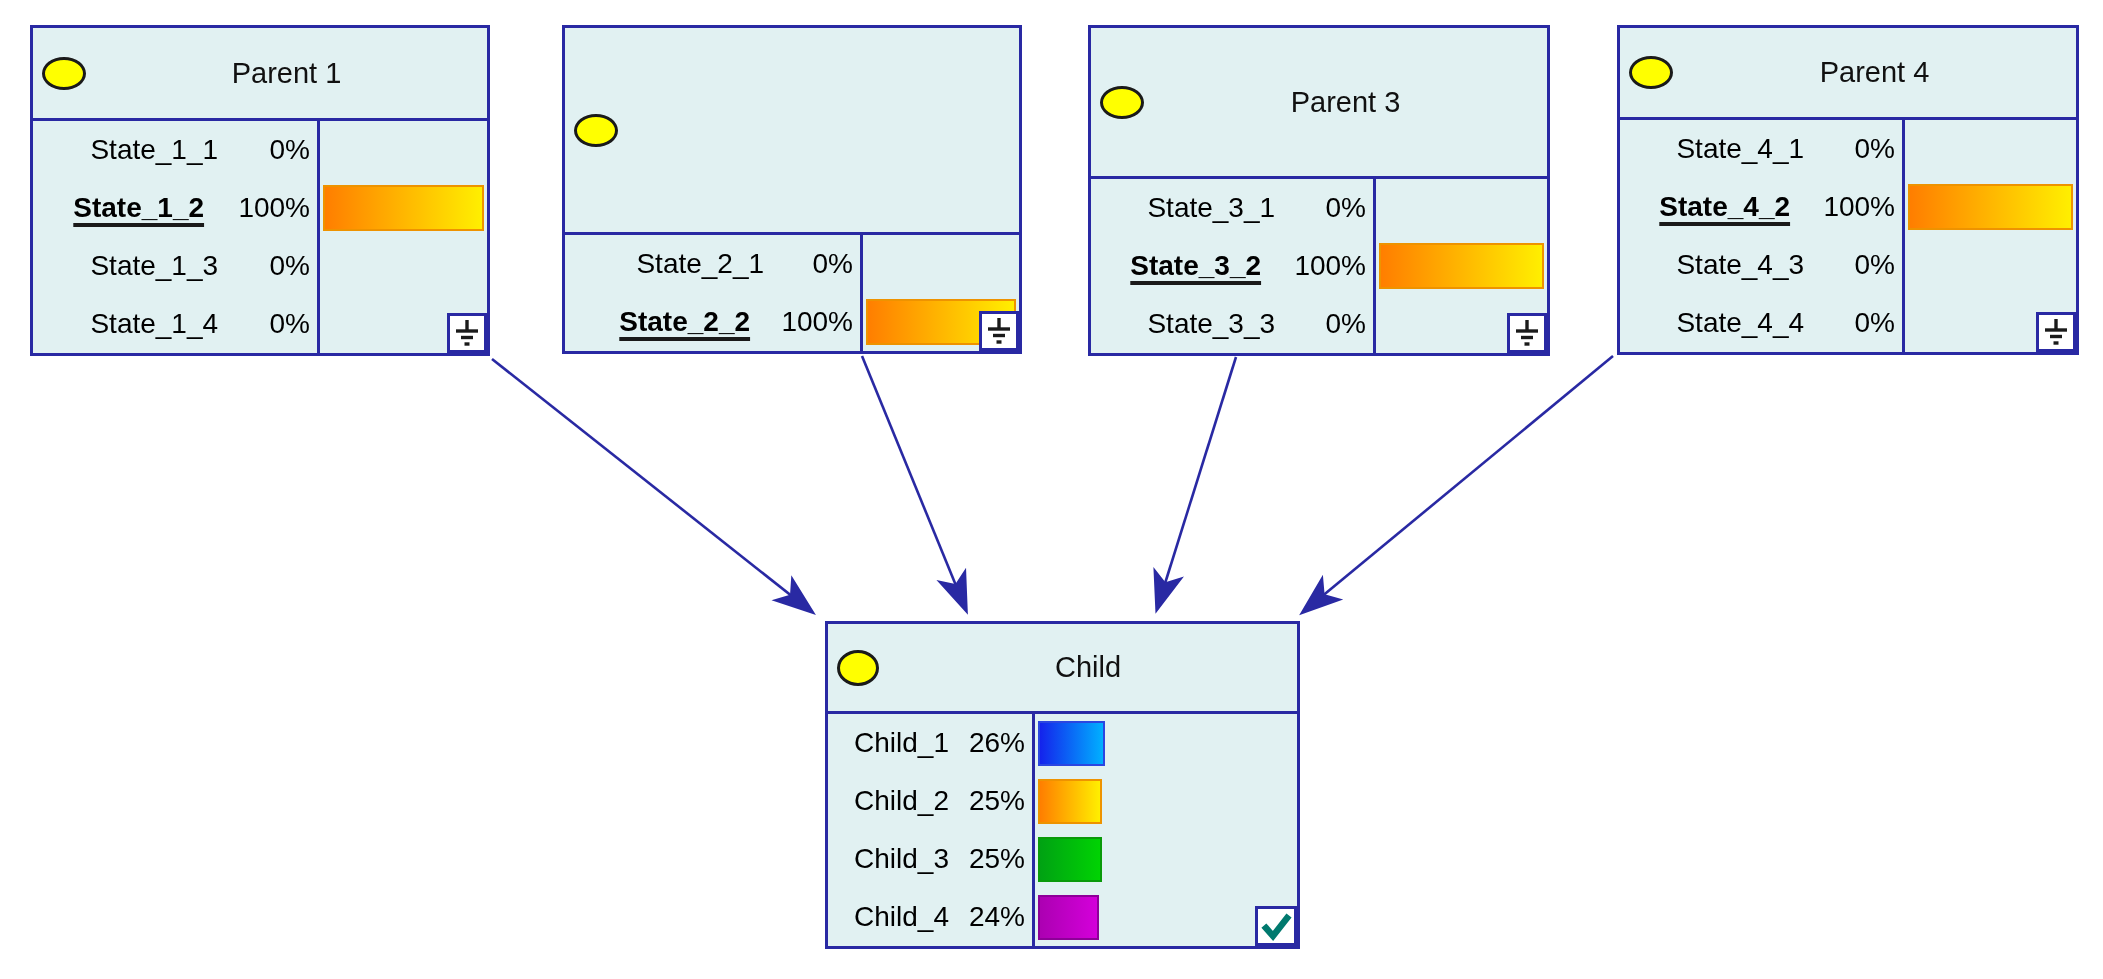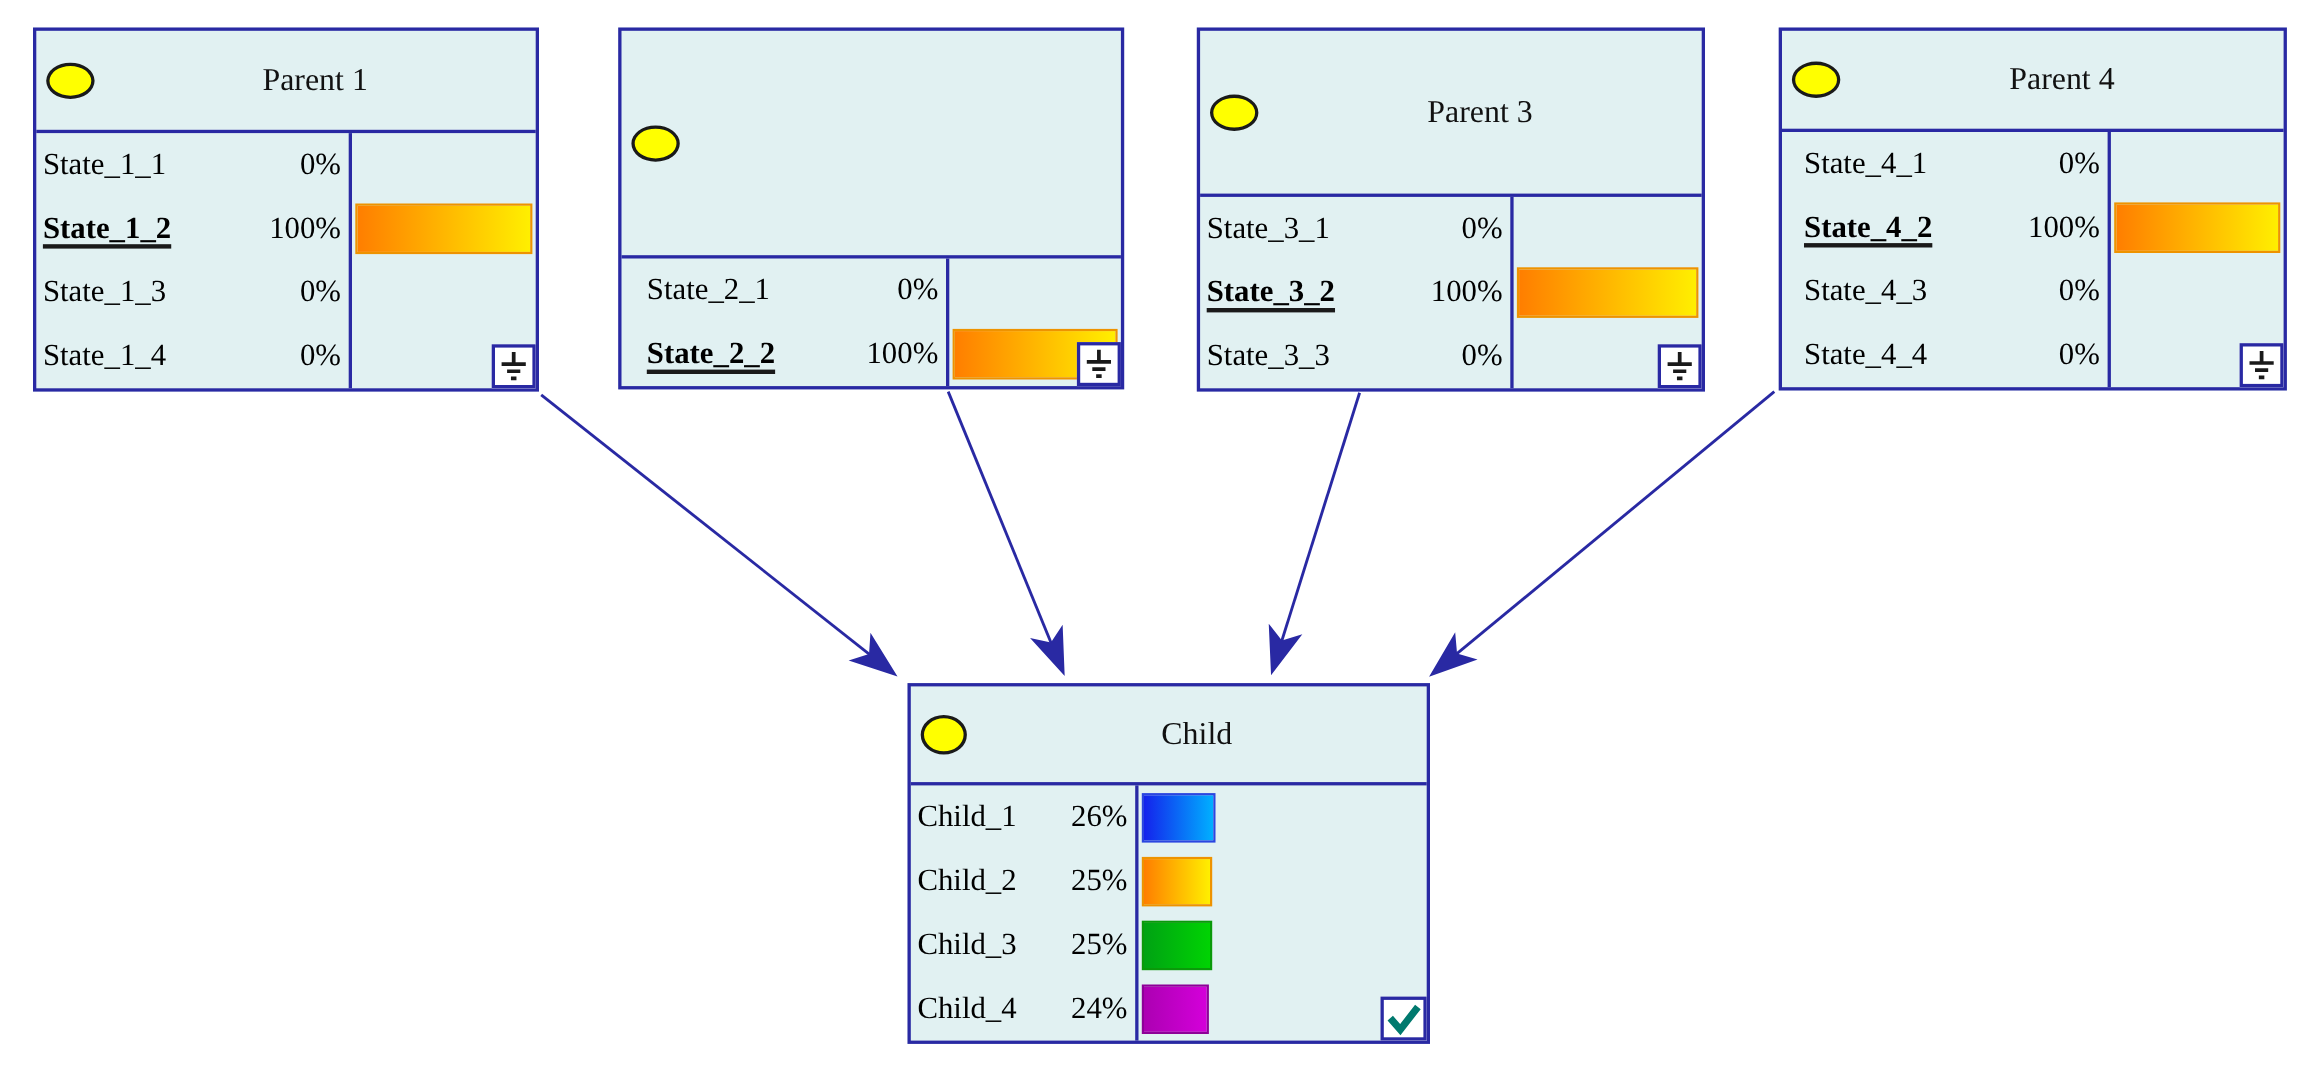--- a/index.html
+++ b/index.html
@@ -1,39 +1,39 @@
 <!DOCTYPE html>
 <html><head>
 <meta charset="utf-8">
 <style>
   html,body{margin:0;padding:0;background:#FFFFFF;}
   #canvas{
     position:relative;width:2103px;height:979px;background:#FFFFFF;overflow:hidden;
-    font-family:Liberation Serif, serif;color:#000;
+    font-family:Liberation Sans, sans-serif;color:#000;
   }
   .node{
     position:absolute;background:#E1F1F2;border:3px solid #2929A3;
     box-sizing:border-box;display:flex;flex-direction:column;z-index:2;
   }
   .hdr{
     flex:1 1 auto;display:flex;align-items:center;border-bottom:3px solid #2929A3;
     min-height:60px;
   }
   .ellipse{
     width:44px;height:33px;background:#FFFF00;border:3px solid #1a1a1a;
     border-radius:50%;margin-left:9px;flex:0 0 auto;box-sizing:border-box;
   }
   .title{flex:1;text-align:center;font-size:29px;color:#111;}
   .body{flex:0 0 auto;display:flex;}
   .states{display:flex;flex-direction:column;}
   .srow{
     flex:0 0 58px;height:58px;display:flex;align-items:center;
     font-size:28px;padding:0 7px 0 6px;box-sizing:border-box;white-space:nowrap;
   }
-  .sname{flex:1;text-align:left;}
+  .sname{flex:1;text-align:center;}
   .spct{text-align:right;}
   .sel .sname{
     font-weight:700;text-decoration:underline;
     text-decoration-thickness:4px;text-underline-offset:6px;text-decoration-color:#1a1a1a;
   }
   .bars{flex:1;border-left:3px solid #2929A3;display:flex;flex-direction:column;position:relative;}
   .bslot{flex:0 0 58px;height:58px;display:flex;align-items:center;padding:0 3px;box-sizing:border-box;}
   .bar{height:46px;box-sizing:border-box;}
   .bar-orange{background:linear-gradient(90deg,#FF7E00,#FFEF00);border:2px solid #EE9300;}
   .bar-blue{background:linear-gradient(90deg,#1423EC,#00B0FF);border:2px solid #2B46E0;}
@@ -164,21 +164,21 @@
       </svg>
     </div>
   </div>
 
   <div class="node" style="left:1617px;top:25px;width:462px;height:330px;">
     <div class="hdr">
       <span class="ellipse"></span>
       <span class="title">Parent 4</span>
     </div>
     <div class="body">
-      <div class="states" style="width:282px;padding-left:14px;">
+      <div class="states" style="width:282px;">
         <div class="srow">
           <span class="sname">State_4_1</span>
           <span class="spct">0%</span>
         </div>
         <div class="srow sel">
           <span class="sname">State_4_2</span>
           <span class="spct">100%</span>
         </div>
         <div class="srow">
           <span class="sname">State_4_3</span>

